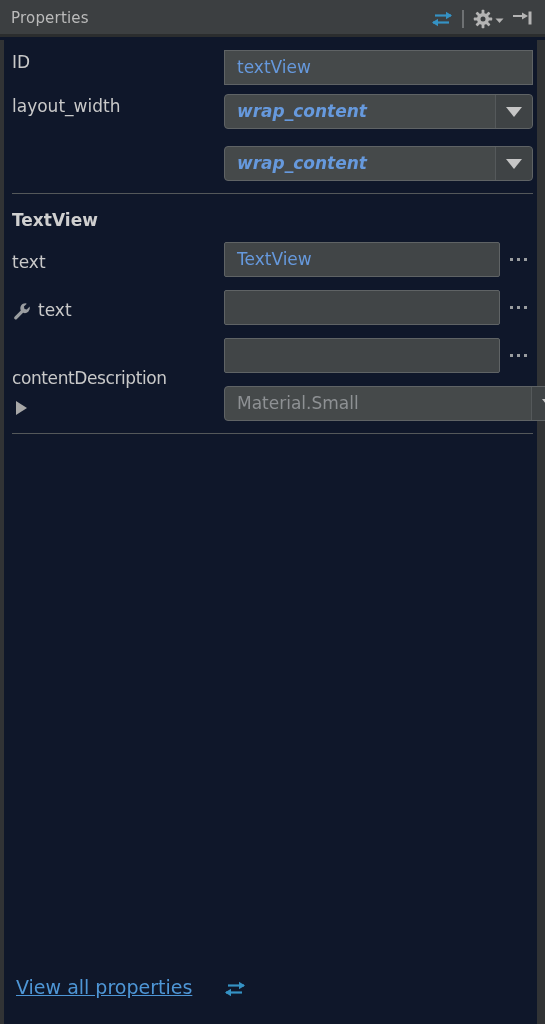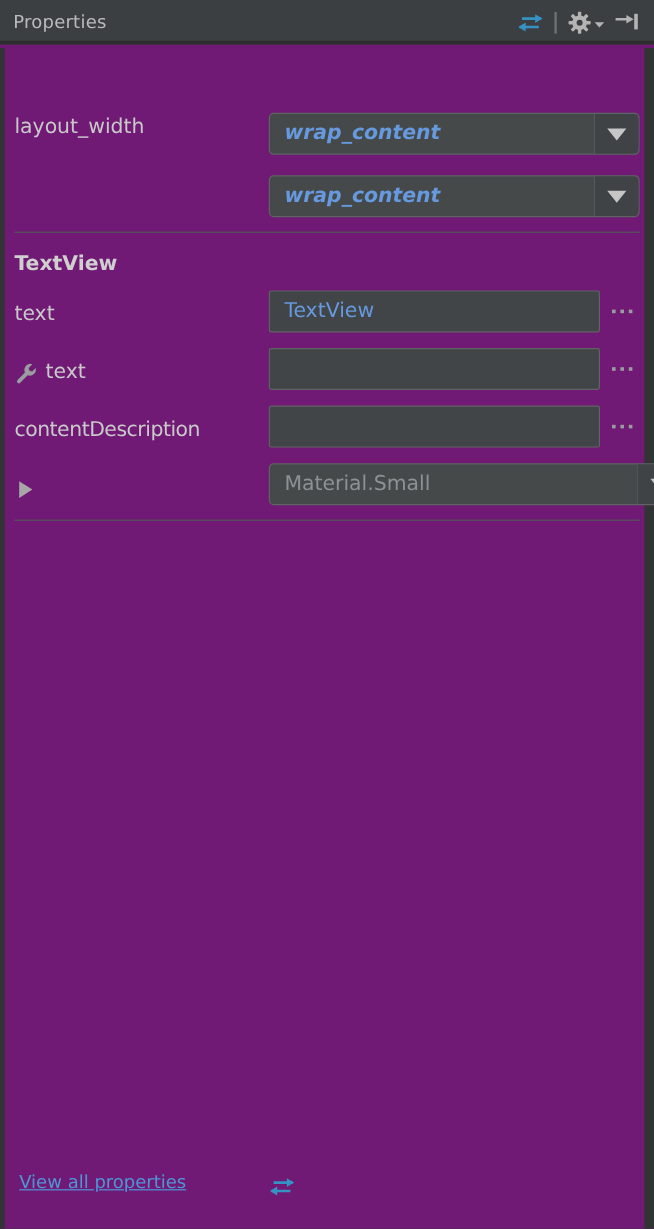--- a/index.html
+++ b/index.html
@@ -13,21 +13,21 @@
     font-family: "DejaVu Sans", sans-serif;
     overflow: hidden;
     position: relative;
   }
 
   #panel {
     position: absolute;
     left: 0; top: 0;
     width: 545px;
     height: 1024px;
-    background: #701a75;
+    background: #0f172a;
     box-sizing: border-box;
   }
 
   
   .edge-left {
     position: absolute;
     left: 0; top: 40px;
     width: 4px; height: 984px;
     background: #313335;
   }
@@ -95,20 +95,21 @@
     top: 12px;
     font-size: 17px;
     color: #c9c9c9;
     white-space: nowrap;
   }
   .label.indent {
     left: 38px;
   }
   .label.tight {
     letter-spacing: -0.4px;
+    margin-top: 20px;
   }
 
   .sec-head {
     position: absolute;
     left: 12px;
     font-size: 17px;
     font-weight: bold;
     color: #cfcfcf;
     white-space: nowrap;
   }
@@ -203,21 +204,21 @@
     position: absolute;
     left: 0;
     bottom: 0;
     width: 545px;
     height: 60px;
   }
   #view-all {
     position: absolute;
     left: 16px;
     top: 12px;
-    font-size: 15px;
+    font-size: 19px;
     color: #4e96d6;
     text-decoration: underline;
     white-space: nowrap;
     cursor: pointer;
   }
   #footer-icon {
     position: absolute;
     left: 222px;
     top: 15px;
   }
@@ -270,20 +271,26 @@
         <svg width="22" height="18" viewBox="0 0 22 18">
           <line x1="2" y1="6" x2="14" y2="6" stroke="#b4b4b4" stroke-width="2"></line>
           <polygon points="17,6 11,2.4 11,9.6" fill="#b4b4b4"></polygon>
           <rect x="17.5" y="1.5" width="3" height="13" fill="#b4b4b4"></rect>
         </svg>
       </div>
 
     </div>
   </div>
 
+  <div class="row" style="top:40px">
+    <div class="label">ID</div>
+    <div class="field plain" style="left:224px; top:10px; width:309px;">
+      <span class="fval">textView</span>
+    </div>
+  </div>
 
   <div class="row" style="top:84px">
     <div class="label">layout_width</div>
     <div class="field combo" style="left:224px; top:10px; width:309px;">
       <span class="fval bold">wrap_content</span>
       <span class="arrow-box">
         <span class="tri-down"></span>
       </span>
     </div>
   </div>

